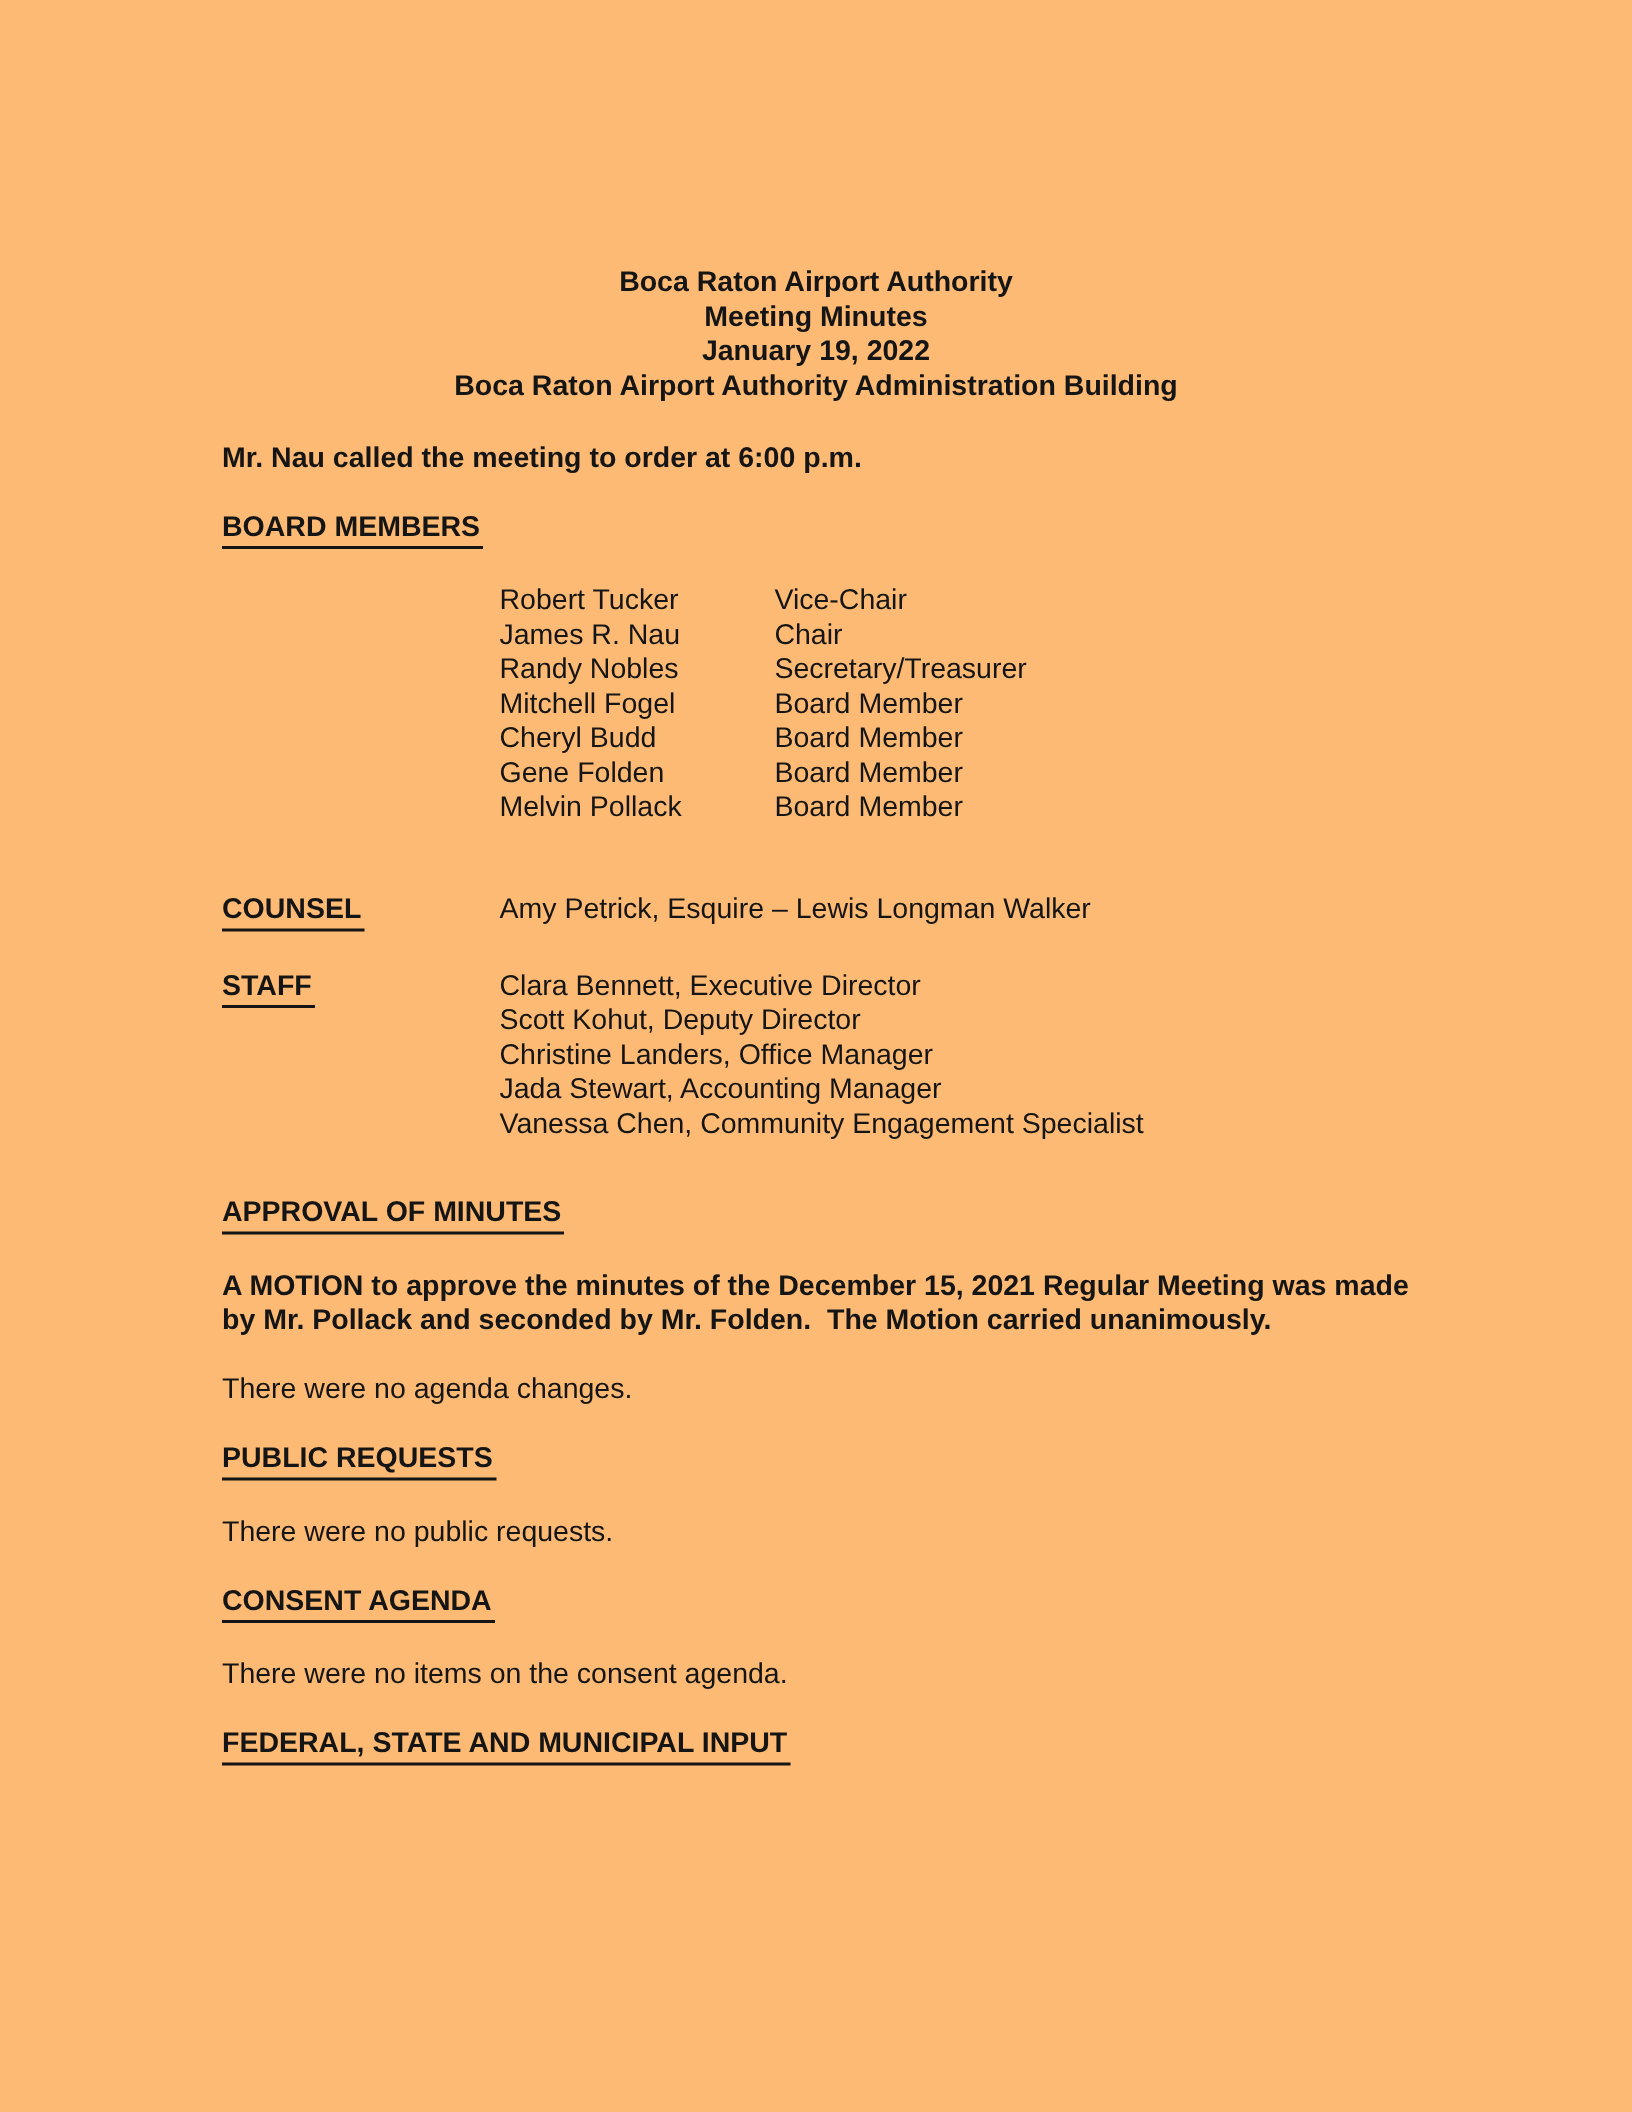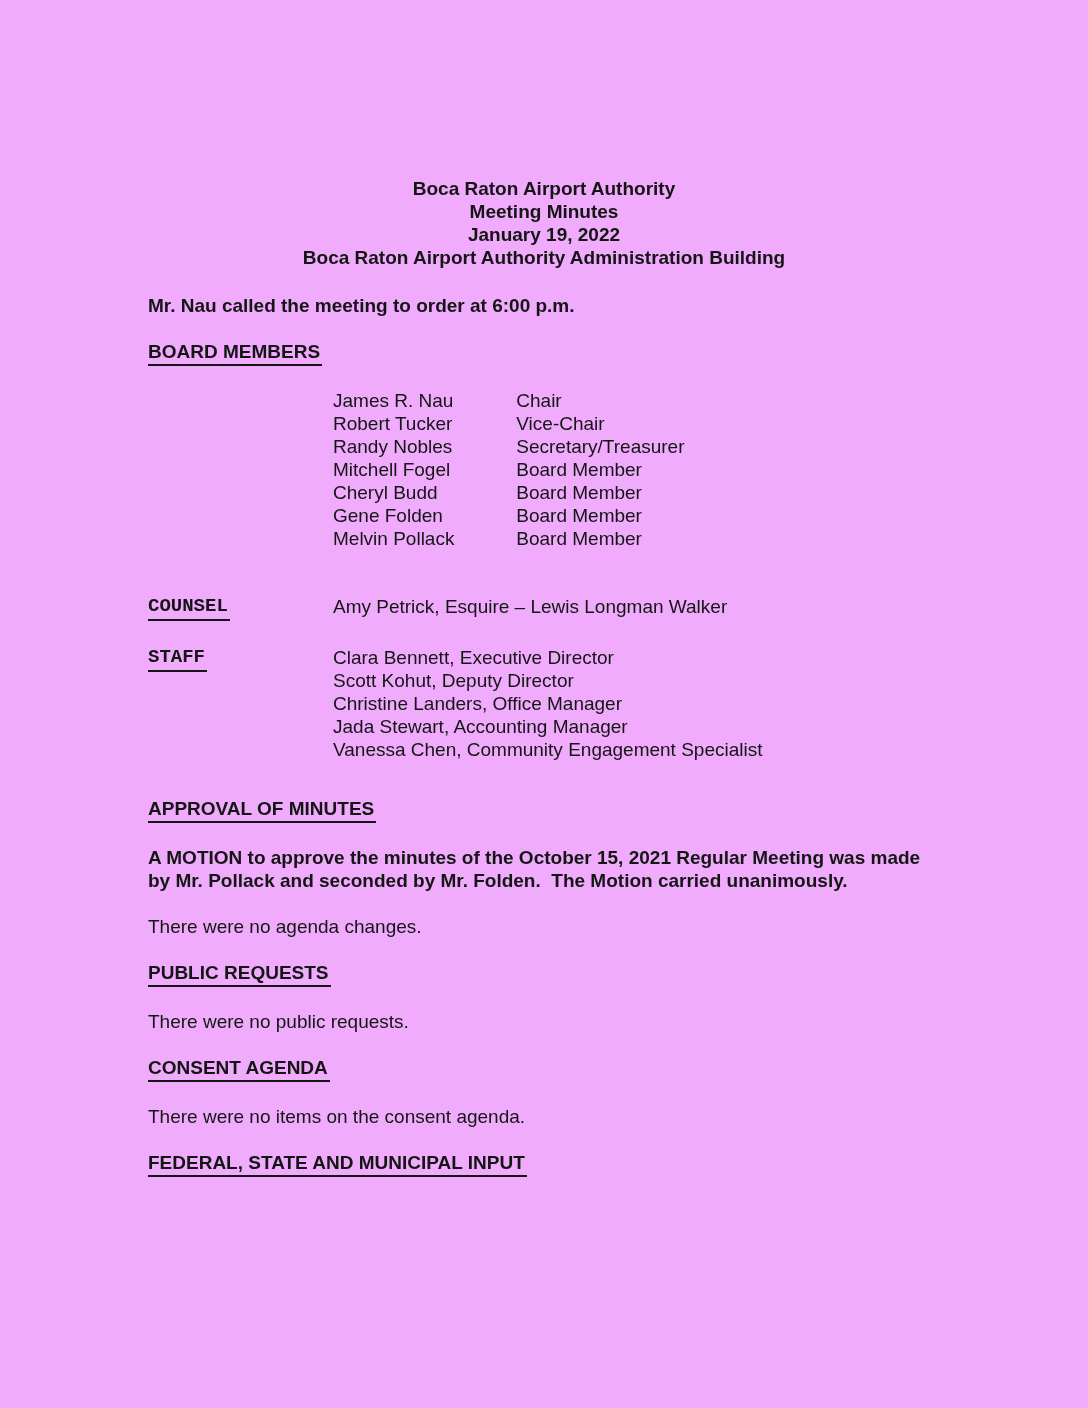--- a/index.html
+++ b/index.html
@@ -14,21 +14,21 @@
     color: #151515;
     font-size: 19px;
     line-height: 23px;
     -webkit-font-smoothing: antialiased;
   }
   .page {
     box-sizing: border-box;
     width: 1088px;
     height: 1408px;
     padding: 177px 148px 0 148px;
-    background: #f0abfc;
+    background: #fdba74;
     overflow: hidden;
   }
   .title-block {
     text-align: center;
     font-weight: bold;
     line-height: 23px;
     margin-bottom: 25px;
   }
   .title-block div { white-space: nowrap; }
   p.body-line {
@@ -54,21 +54,20 @@
     width: 178px;
   }
   .label-row {
     white-space: nowrap;
   }
   .label-row .row-label {
     display: inline-block;
     width: 185px;
     font-weight: bold;
     vertical-align: top;
-    font-family: Liberation Mono, monospace;
   }
   .label-row .row-label .u {
     display: inline-block;
     border-bottom: 2px solid #151515;
     padding: 0 2px 1px 0;
   }
   .label-row .row-value {
     display: inline-block;
     vertical-align: top;
     white-space: normal;
@@ -97,26 +96,26 @@
   </div>
 
   <p class="body-line">Mr. Nau called the meeting to order at 6:00 p.m.</p>
 
   <div class="section-heading">
     <span class="u">BOARD MEMBERS</span>
   </div>
 
   <div class="roster">
     <div class="roster-row">
+      <span class="name">Robert Tucker</span>
+      <span class="role">Vice-Chair</span>
+    </div>
+    <div class="roster-row">
       <span class="name">James R. Nau</span>
       <span class="role">Chair</span>
-    </div>
-    <div class="roster-row">
-      <span class="name">Robert Tucker</span>
-      <span class="role">Vice-Chair</span>
     </div>
     <div class="roster-row">
       <span class="name">Randy Nobles</span>
       <span class="role">Secretary/Treasurer</span>
     </div>
     <div class="roster-row">
       <span class="name">Mitchell Fogel</span>
       <span class="role">Board Member</span>
     </div>
     <div class="roster-row">
@@ -151,21 +150,21 @@
     </span>
   </div>
 
   <div class="gap-staff-sections"></div>
 
   <div class="sections">
 
     <div class="section-heading">
       <span class="u">APPROVAL OF MINUTES</span>
     </div>
-    <p class="motion">A MOTION to approve the minutes of the October 15, 2021 Regular Meeting was made by Mr. Pollack and seconded by Mr. Folden.  The Motion carried unanimously.</p>
+    <p class="motion">A MOTION to approve the minutes of the December 15, 2021 Regular Meeting was made by Mr. Pollack and seconded by Mr. Folden.  The Motion carried unanimously.</p>
 
     <p>There were no agenda changes.</p>
 
     <div class="section-heading">
       <span class="u">PUBLIC REQUESTS</span>
     </div>
     <p>There were no public requests.</p>
 
     <div class="section-heading">
       <span class="u">CONSENT AGENDA</span>

